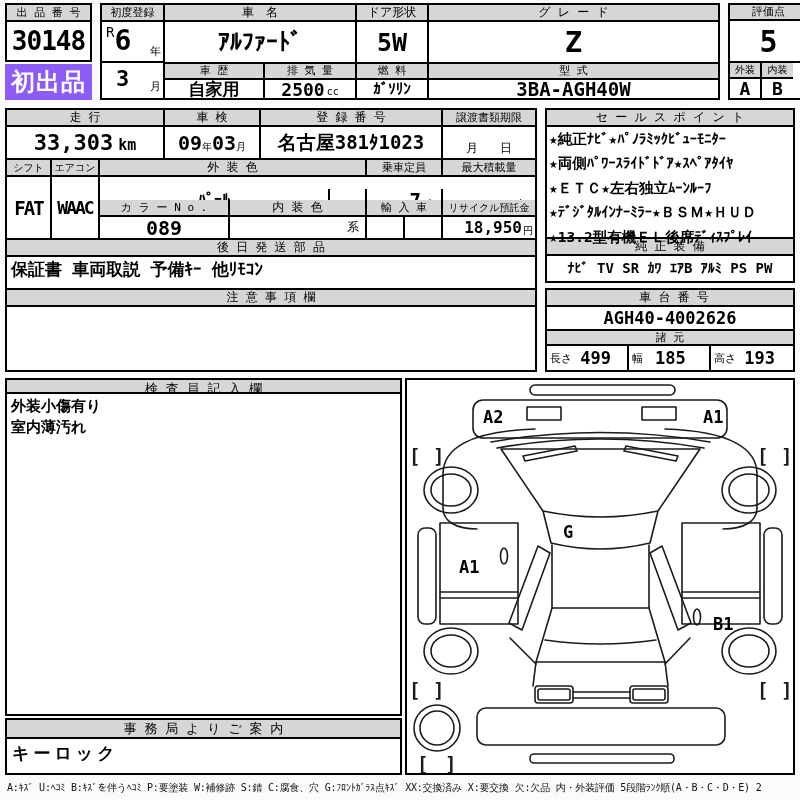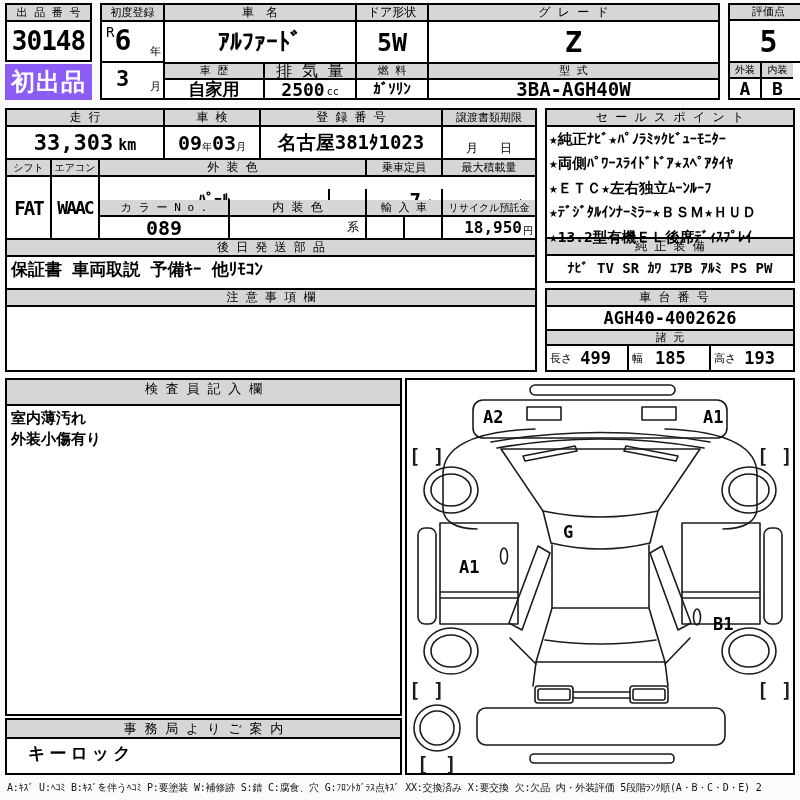--- a/index.html
+++ b/index.html
@@ -59,21 +59,21 @@
         <div class="cell hdr" style="width:72px;">ドア形状</div>
         <div class="cell hdr last" style="width:289px;">グ レ ー ド</div>
       </div>
       <div class="row" style="top:17px;height:42px;">
         <div class="cell ctr b bb" style="width:192px;font-size:24px;">ｱﾙﾌｧｰﾄﾞ</div>
         <div class="cell ctr b bb" style="width:72px;font-size:25px;">5W</div>
         <div class="cell ctr b bb last" style="width:289px;font-size:29px;">Z</div>
       </div>
       <div class="row" style="top:59px;height:16px;">
         <div class="cell hdr" style="width:100px;font-size:11px;line-height:13px;">車 歴</div>
-        <div class="cell hdr" style="width:92px;font-size:16px;line-height:13px;">排 気 量</div>
+        <div class="cell hdr" style="width:92px;font-size:11px;line-height:13px;">排 気 量</div>
         <div class="cell hdr" style="width:72px;font-size:11px;line-height:13px;">燃 料</div>
         <div class="cell hdr last" style="width:289px;font-size:11px;line-height:13px;">型 式</div>
       </div>
       <div class="row" style="top:75px;height:18px;">
         <div class="cell ctr b" style="width:100px;font-size:17px;">自家用</div>
         <div class="cell" style="width:92px;display:flex;align-items:center;justify-content:center;">
           <span class="b" style="font-size:18px;">2500</span>
           <span style="font-size:10px;margin-left:2px;margin-top:4px;">cc</span>
         </div>
         <div class="cell ctr b" style="width:72px;font-size:15px;">ｶﾞｿﾘﾝ</div>
@@ -196,30 +196,30 @@
       <span class="b" style="font-size:17px;margin-left:12px;">185</span>
     </div>
     <div class="cell last" style="width:82px;display:flex;align-items:center;">
       <span style="font-size:11px;padding-left:3px;">高さ</span>
       <span class="b" style="font-size:17px;margin-left:8px;">193</span>
     </div>
   </div>
 </div>
 
 <div class="box" style="left:5px;top:378px;width:397px;height:338px;">
-  <div class="hdr" style="height:26px;font-size:13px;line-height:17px;">検 査 員 記 入 欄</div>
+  <div class="hdr" style="height:14px;font-size:13px;line-height:17px;">検 査 員 記 入 欄</div>
   <div style="padding:2px 4px;">
+    <div class="b" style="font-size:15px;line-height:21px;">外装小傷有り</div>
     <div class="b" style="font-size:15px;line-height:21px;">室内薄汚れ</div>
-    <div class="b" style="font-size:15px;line-height:21px;">外装小傷有り</div>
   </div>
 </div>
 
 <div class="box" style="left:5px;top:718px;width:397px;height:57px;">
   <div class="hdr" style="height:19px;font-size:13px;line-height:17px;">事 務 局 よ り ご 案 内</div>
-  <div class="b" style="font-size:17px;line-height:28px;padding-left:21px;letter-spacing:4px;">キーロック</div>
+  <div class="b" style="font-size:17px;line-height:28px;padding-left:5px;letter-spacing:4px;">キーロック</div>
 </div>
 
 <div class="box" style="left:405px;top:378px;width:390px;height:397px;">
   <svg width="386" height="393" viewBox="0 0 386 393">
     <g stroke="#1b1b1b" stroke-width="1.6" fill="none" stroke-linejoin="round" stroke-linecap="round">
 
       <rect x="123" y="5" width="145" height="10" rx="5"></rect>
       <rect x="66" y="20" width="254" height="38" rx="10"></rect>
       <rect x="120" y="27" width="34" height="13"></rect>
       <rect x="235" y="27" width="34" height="13"></rect>

